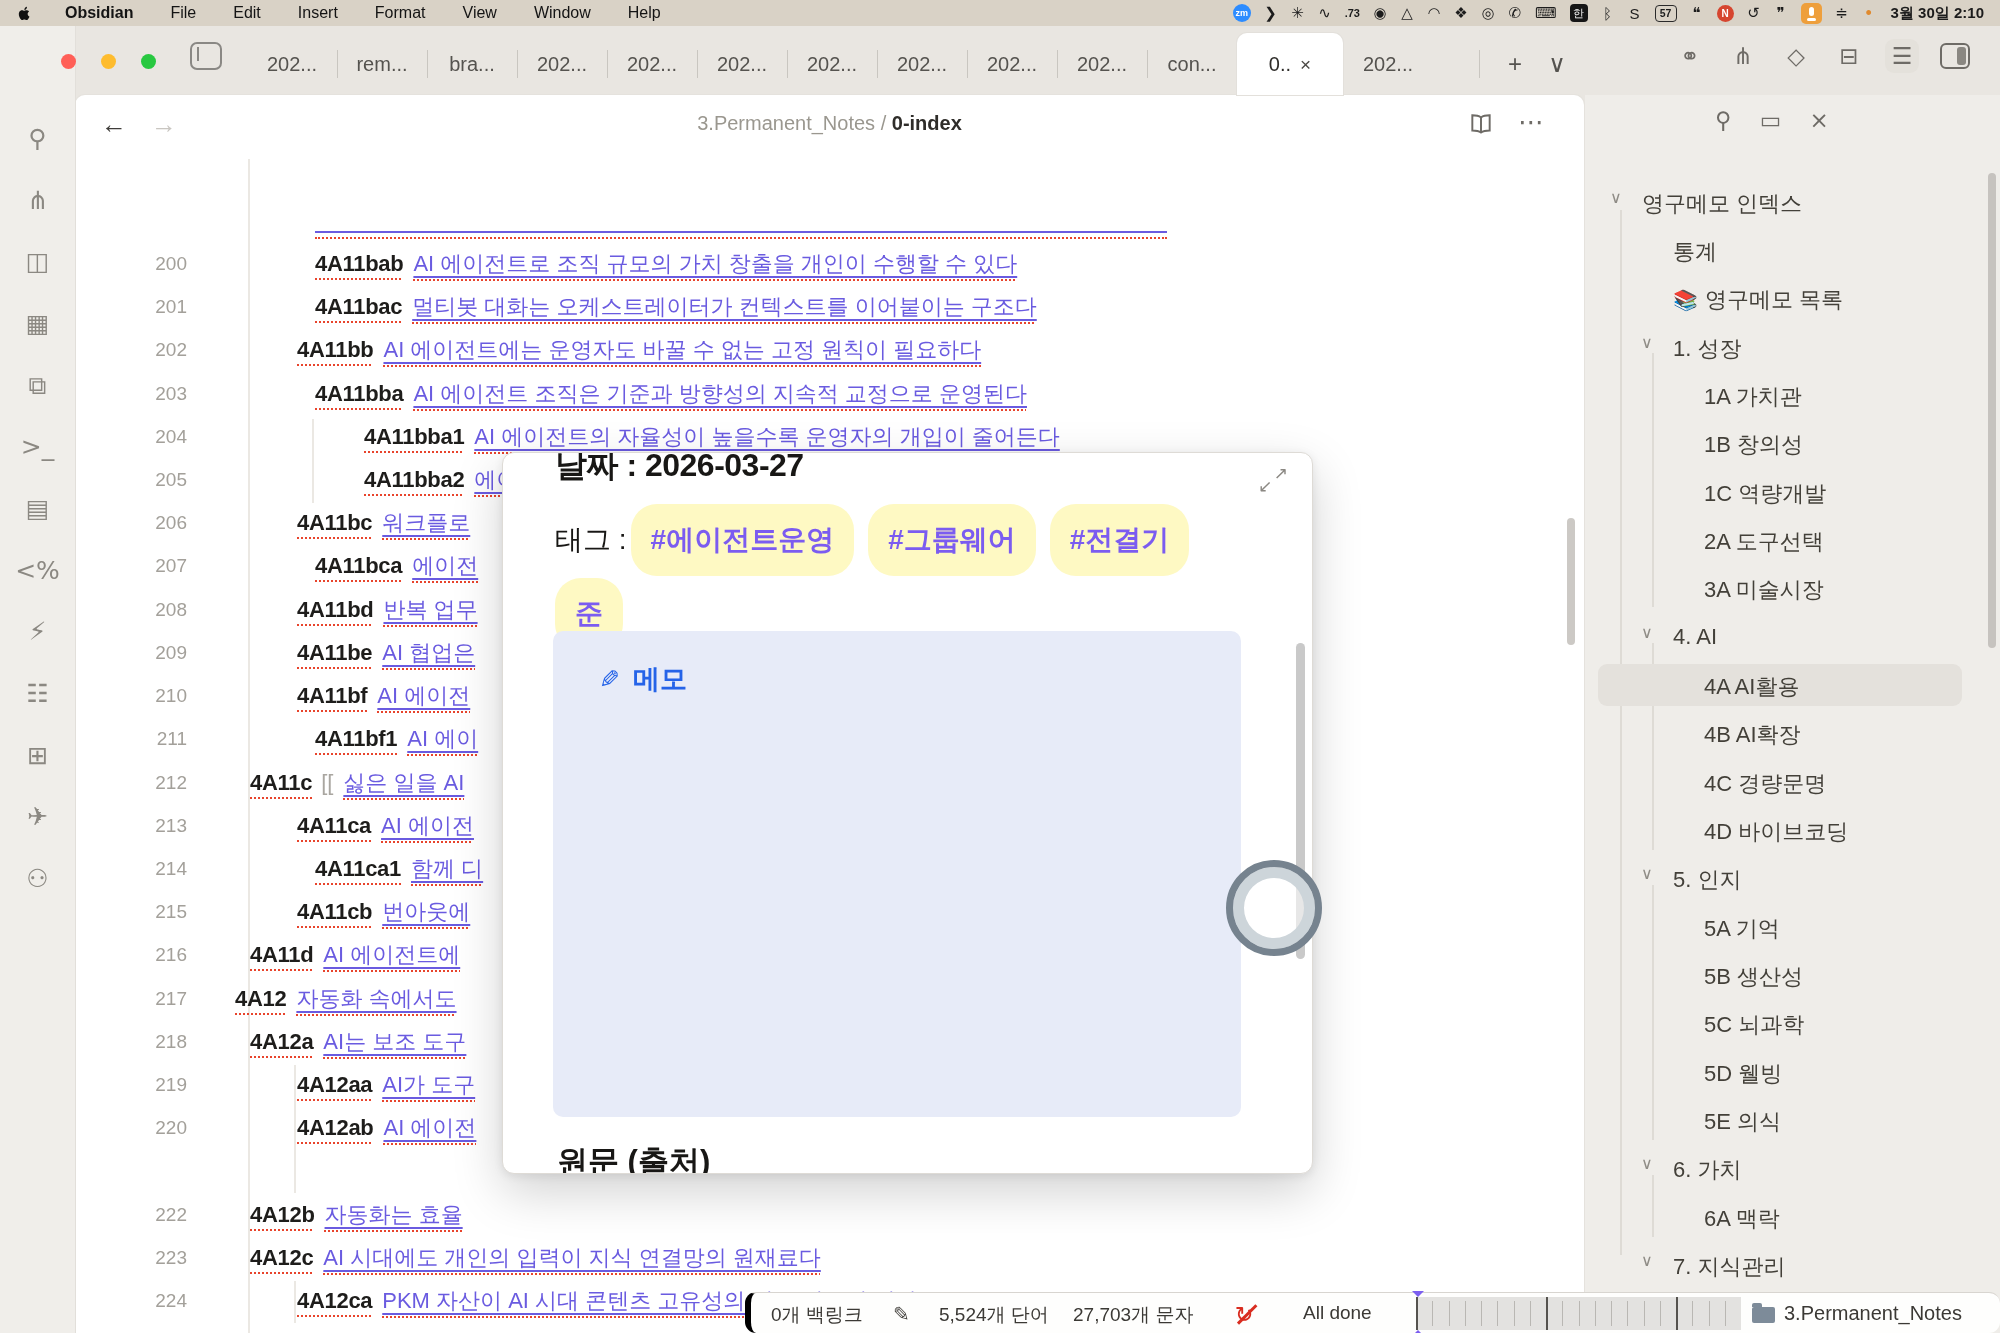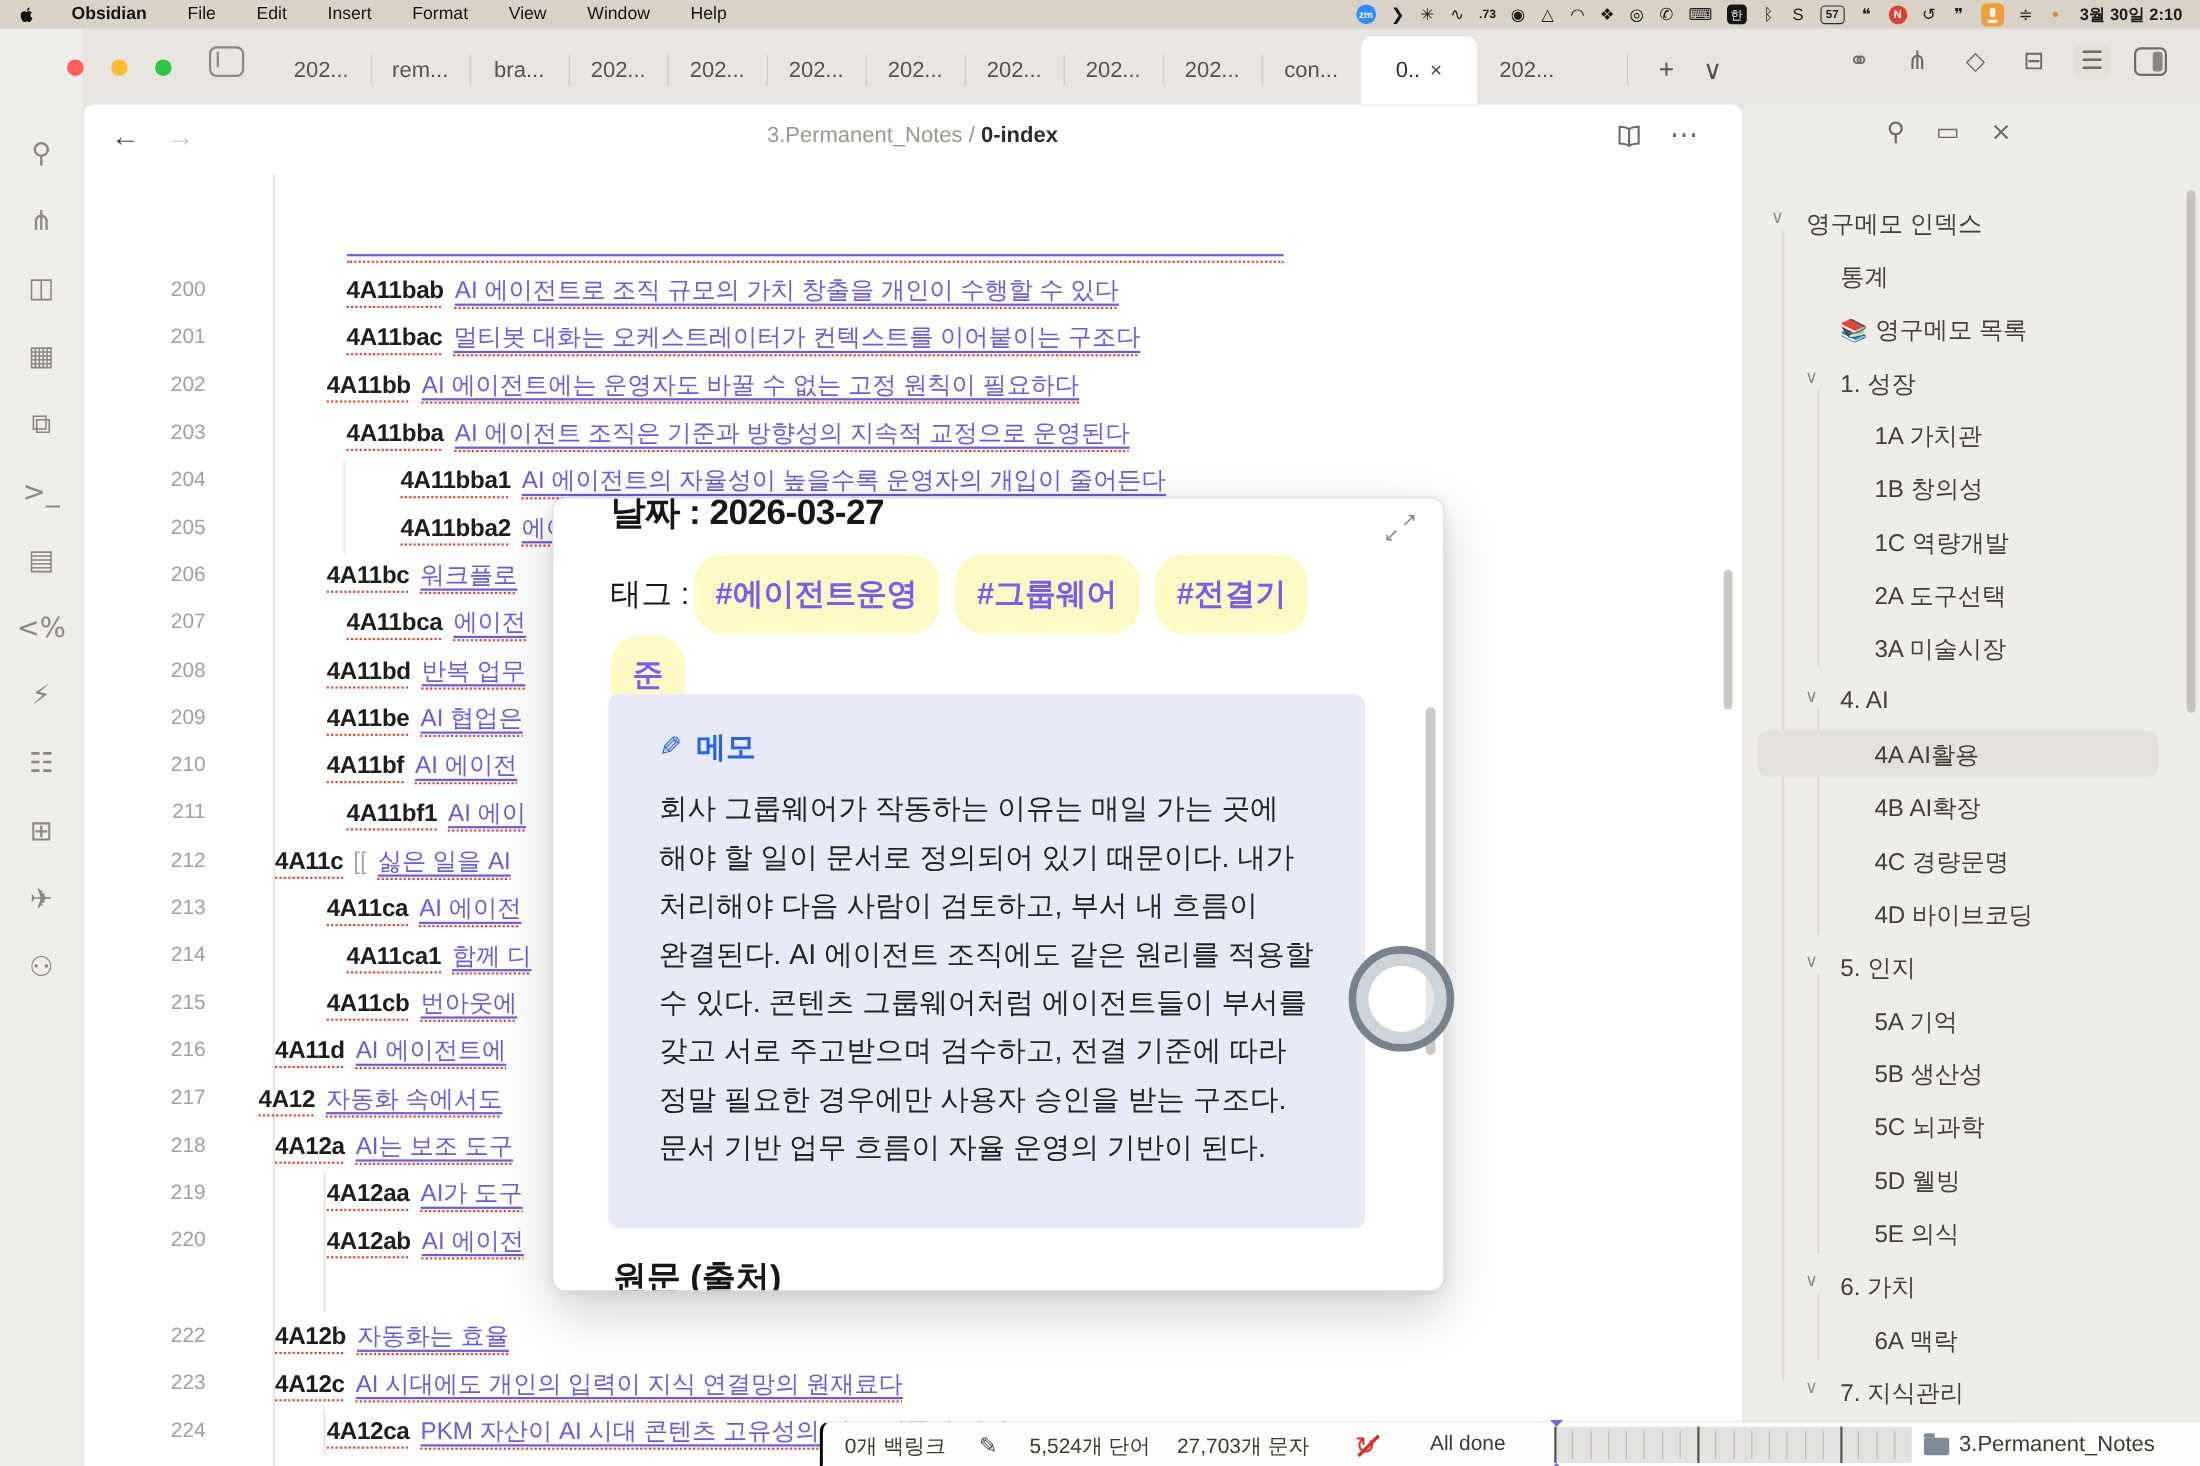--- a/index.html
+++ b/index.html
@@ -120,22 +120,22 @@
   .s-chevron{position:absolute;left:calc(var(--level)*31px + 12px);top:7px;font-size:16px;color:#8f8c86;display:none;}
   .srow.chevron .s-chevron{display:block;}
   .s-book{display:none;font-size:20px;margin-right:7px;}
   .srow.book .s-book{display:inline;}
   .s-label{position:absolute;left:calc(var(--level)*31px + 44px);top:8px;font-size:22px;color:#434039;white-space:nowrap;}
   .tguide{position:absolute;border-left:2px solid #dedbd5;width:0;}
   #rs-scrollthumb{position:absolute;right:4px;top:78px;width:8px;height:475px;background:#c6c3bf;border-radius:4px;}
 
   
   #statusbar{position:absolute;left:745px;top:1292px;right:0;bottom:0;background:#fefefd;
-             border-top:1px solid #d8d5d0;border-left:3px solid #000000;border-top-left-radius:10px;z-index:6;
-             font-size:19px;color:#3b3935;}
+             border-top:1px solid #d8d5d0;border-left:6px solid #000000;border-top-left-radius:10px;z-index:6;
+             font-size:19px;color:#3b3935;border-radius:11px;}
   #statusbar .sb-item{position:absolute;top:9px;white-space:nowrap;}
   #sb-backlinks{left:20px;}
   #sb-pencil{left:142px;font-size:20px;color:#4a4844;}
   #sb-words{left:188px;}
   #sb-chars{left:322px;}
   #sb-sync{left:484px;width:24px;height:24px;color:#d92d20;font-size:22px;position:relative;}
   #sb-sync::after{content:"";position:absolute;left:-1px;top:11px;width:26px;height:2.5px;background:#d92d20;transform:rotate(-45deg);}
   #sb-alldone{left:552px;}
   #sb-slider{position:absolute;left:665px;top:4px;width:325px;height:33px;background:#e3e2e0;}
   #sb-slider::before{content:"";position:absolute;left:-4px;top:-6px;border:6px solid transparent;border-top-color:#7c5ff0;}
@@ -471,21 +471,20 @@
   <div id="popup">
     <div id="pp-date">날짜 : 2026-03-27</div>
     <div id="pp-tags">
       <span class="tlabel">태그 :</span><span class="pill">#에이전트운영</span><span class="pill">#그룹웨어</span><span class="pill">#전결기</span><span class="pill spacer"></span><span class="pill">준</span>
     </div>
     <div id="pp-callout">
       <div id="pp-ctitle">
         <span id="pp-cicon">✎</span>
         <span>메모</span>
       </div>
-      <div id="pp-cbody">회사 그룹웨어가 작동하는 이유는 매일 가는 곳에 해야 할 일이 문서로 정의되어 있기 때문이다. 내가 처리해야 다음 사람이 검토하고, 부서 내 흐름이 완결된다. AI 에이전트 조직에도 같은 원리를 적용할 수 있다. 콘텐츠 그룹웨어처럼 에이전트들이 부서를 갖고 서로 주고받으며 검수하고, 전결 기준에 따라 정말 필요한 경우에만 사용자 승인을 받는 구조다. 문서 기반 업무 흐름이 자율 운영의 기반이 된다.</div>
     </div>
     <div id="pp-heading">원문 (출처)</div>
     <div id="pp-scrollthumb"></div>
     <span id="pp-expand">
       <span class="ne">↗</span>
       <span class="sw">↙</span>
     </span>
   </div>
 
   <div id="cursor-ring"></div>

